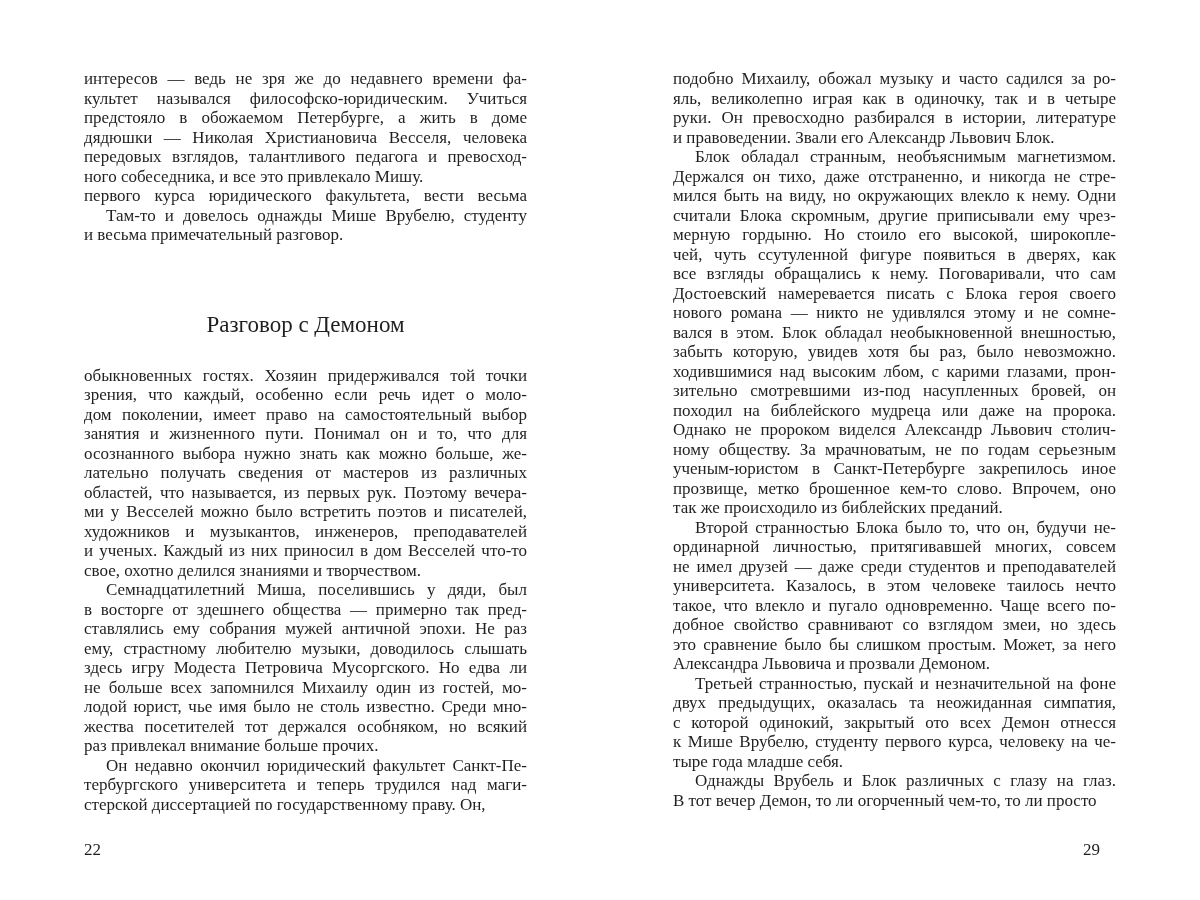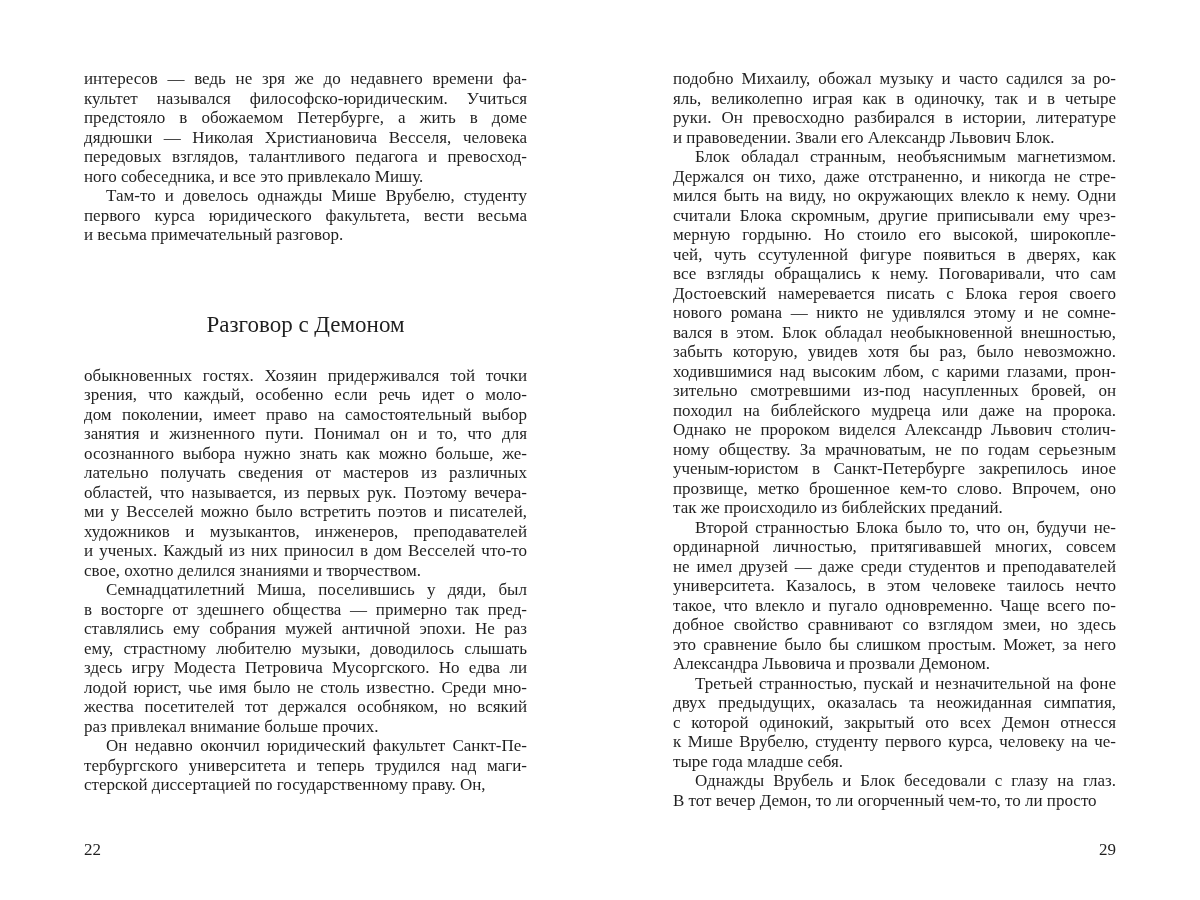--- a/index.html
+++ b/index.html
@@ -46,39 +46,39 @@
     margin-bottom: 26px;
     font-weight: normal;
   }
   .pagenum {
     position: absolute;
     top: 840px;
     font-size: 17px;
     line-height: 20px;
   }
   .pagenum-left  { left: 0; }
-  .pagenum-right { right: 0; text-align: left; }
+  .pagenum-right { right: 16px; text-align: left; }
 </style>
 </head>
 <body>
 
 <div class="book">
   <div class="page page-left">
     <div class="text-block">
         <div class="para">
           <div class="line">интересов — ведь не зря же до недавнего времени фа-</div>
           <div class="line">культет назывался философско-юридическим. Учиться</div>
           <div class="line">предстояло в обожаемом Петербурге, а жить в доме</div>
           <div class="line">дядюшки — Николая Христиановича Весселя, человека</div>
           <div class="line">передовых взглядов, талантливого педагога и превосход-</div>
           <div class="line last">ного собеседника, и все это привлекало Мишу.</div>
         </div>
         <div class="para">
+          <div class="line">первого курса юридического факультета, вести весьма</div>
           <div class="line indent">Там-то и довелось однажды Мише Врубелю, студенту</div>
-          <div class="line">первого курса юридического факультета, вести весьма</div>
           <div class="line last">и весьма примечательный разговор.</div>
         </div>
         <div class="chapter-heading">Разговор с Демоном</div>
         <div class="para">
           <div class="line">обыкновенных гостях. Хозяин придерживался той точки</div>
           <div class="line">зрения, что каждый, особенно если речь идет о моло-</div>
           <div class="line">дом поколении, имеет право на самостоятельный выбор</div>
           <div class="line">занятия и жизненного пути. Понимал он и то, что для</div>
           <div class="line">осознанного выбора нужно знать как можно больше, же-</div>
           <div class="line">лательно получать сведения от мастеров из различных</div>
@@ -87,20 +87,21 @@
           <div class="line">художников и музыкантов, инженеров, преподавателей</div>
           <div class="line">и ученых. Каждый из них приносил в дом Весселей что-то</div>
           <div class="line last">свое, охотно делился знаниями и творчеством.</div>
         </div>
         <div class="para">
           <div class="line indent">Семнадцатилетний Миша, поселившись у дяди, был</div>
           <div class="line">в восторге от здешнего общества — примерно так пред-</div>
           <div class="line">ставлялись ему собрания мужей античной эпохи. Не раз</div>
           <div class="line">ему, страстному любителю музыки, доводилось слышать</div>
           <div class="line">здесь игру Модеста Петровича Мусоргского. Но едва ли</div>
+          <div class="line">не больше всех запомнился Михаилу один из гостей, мо-</div>
           <div class="line">лодой юрист, чье имя было не столь известно. Среди мно-</div>
           <div class="line">жества посетителей тот держался особняком, но всякий</div>
           <div class="line last">раз привлекал внимание больше прочих.</div>
         </div>
         <div class="para">
           <div class="line indent">Он недавно окончил юридический факультет Санкт-Пе-</div>
           <div class="line">тербургского университета и теперь трудился над маги-</div>
           <div class="line last">стерской диссертацией по государственному праву. Он,</div>
         </div>
       </div>
@@ -146,19 +147,19 @@
           <div class="line last">Александра Львовича и прозвали Демоном.</div>
         </div>
         <div class="para">
           <div class="line indent">Третьей странностью, пускай и незначительной на фоне</div>
           <div class="line">двух предыдущих, оказалась та неожиданная симпатия,</div>
           <div class="line">с которой одинокий, закрытый ото всех Демон отнесся</div>
           <div class="line">к Мише Врубелю, студенту первого курса, человеку на че-</div>
           <div class="line last">тыре года младше себя.</div>
         </div>
         <div class="para">
-          <div class="line indent">Однажды Врубель и Блок беседовали с глазу на глаз.</div>
+          <div class="line indent">Однажды Врубель и Блок различных с глазу на глаз.</div>
           <div class="line last">В тот вечер Демон, то ли огорченный чем-то, то ли просто</div>
         </div>
       </div>
     <div class="pagenum pagenum-right">29</div>
   </div>
 </div>
 
 </body></html>

